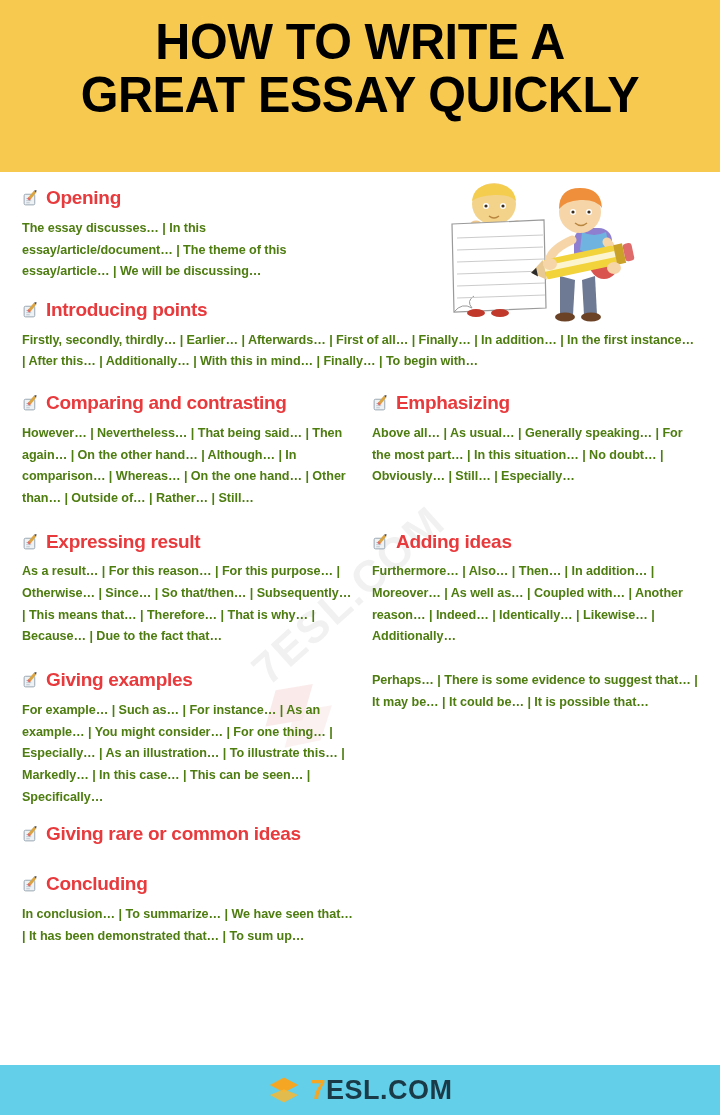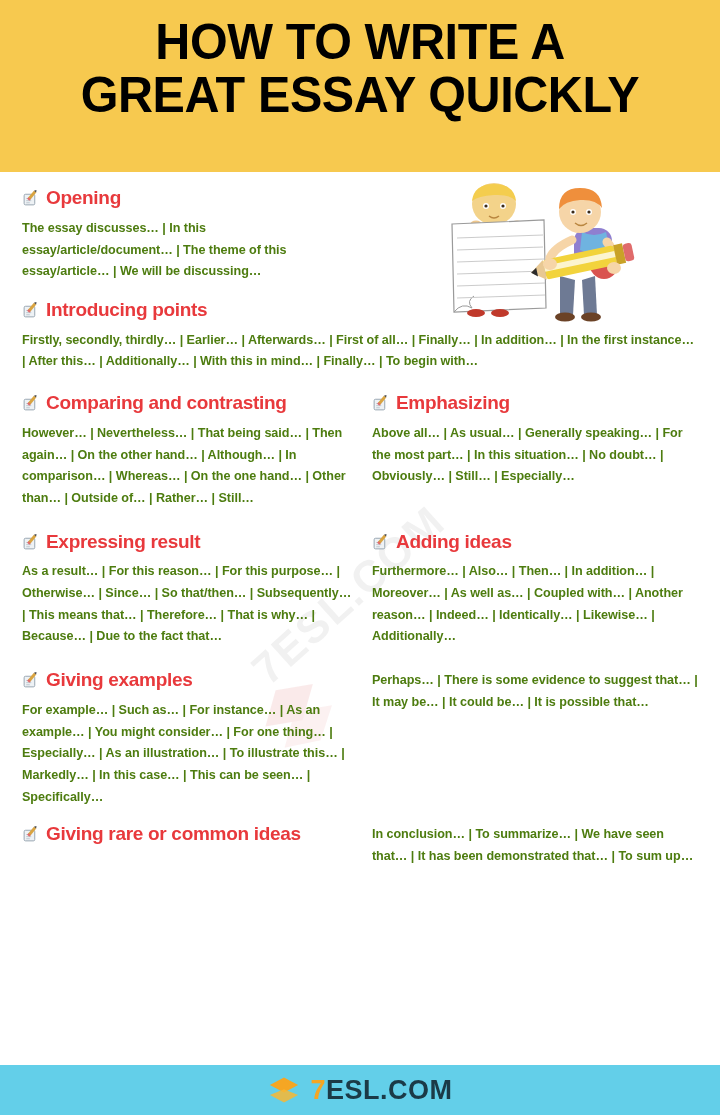--- a/index.html
+++ b/index.html
@@ -361,38 +361,52 @@
           </svg>
           <div class="sec-title">Giving examples</div>
         </div>
         <div class="sec-body">For example… | Such as… | For instance… | As an example… | You might consider… | For one thing… | Especially… | As an illustration… | To illustrate this… | Markedly… | In this case… | This can be seen… | Specifically…</div>
       </div>
       <div class="cell-r">
         <div class="sec-body">Perhaps… | There is some evidence to suggest that… | It may be… | It could be… | It is possible that…</div>
       </div>
     </div>
 
-    <div class="row" style="">
+    <div class="row" style="flex-direction:column;">
       <div class="cell-l">
         <div class="sec-head">
           <svg class="memo-icon" viewBox="0 0 24 24">
             <rect x="3" y="6" width="15" height="15" rx="2" fill="#eef2f5" stroke="#8a99a6" stroke-width="1.2"></rect>
             <line x1="6" y1="12" x2="13" y2="12" stroke="#aab6c0" stroke-width="1"></line>
             <line x1="6" y1="15" x2="13" y2="15" stroke="#aab6c0" stroke-width="1"></line>
             <line x1="6" y1="18" x2="11" y2="18" stroke="#aab6c0" stroke-width="1"></line>
             <g transform="rotate(40 14 9)">
               <rect x="11" y="1" width="4.2" height="13" fill="#d9a441"></rect>
               <path d="M11 1 L13.1 -2 L15.2 1 Z" fill="#3c3c3c"></path>
               <rect x="11" y="13" width="4.2" height="3" fill="#e06b6b"></rect>
             </g>
           </svg>
           <div class="sec-title">Giving rare or common ideas</div>
         </div>
       </div>
       <div class="cell-r">
+        <div class="sec-head">
+          <svg class="memo-icon" viewBox="0 0 24 24">
+            <rect x="3" y="6" width="15" height="15" rx="2" fill="#eef2f5" stroke="#8a99a6" stroke-width="1.2"></rect>
+            <line x1="6" y1="12" x2="13" y2="12" stroke="#aab6c0" stroke-width="1"></line>
+            <line x1="6" y1="15" x2="13" y2="15" stroke="#aab6c0" stroke-width="1"></line>
+            <line x1="6" y1="18" x2="11" y2="18" stroke="#aab6c0" stroke-width="1"></line>
+            <g transform="rotate(40 14 9)">
+              <rect x="11" y="1" width="4.2" height="13" fill="#d9a441"></rect>
+              <path d="M11 1 L13.1 -2 L15.2 1 Z" fill="#3c3c3c"></path>
+              <rect x="11" y="13" width="4.2" height="3" fill="#e06b6b"></rect>
+            </g>
+          </svg>
+          <div class="sec-title">Concluding</div>
+        </div>
         <div class="sec-body">In conclusion… | To summarize… | We have seen that… | It has been demonstrated that… | To sum up…</div>
       </div>
     </div>
 
   </div>
 
   <div class="footer">
     <svg class="logo-mark" viewBox="0 0 40 36">
       <path d="M20 3 L37 12 L20 21 L3 12 Z" fill="#f5a623"></path>
       <path d="M20 17 L37 24 L20 33 L3 24 Z" fill="#f7b733" opacity="0.85"></path>

